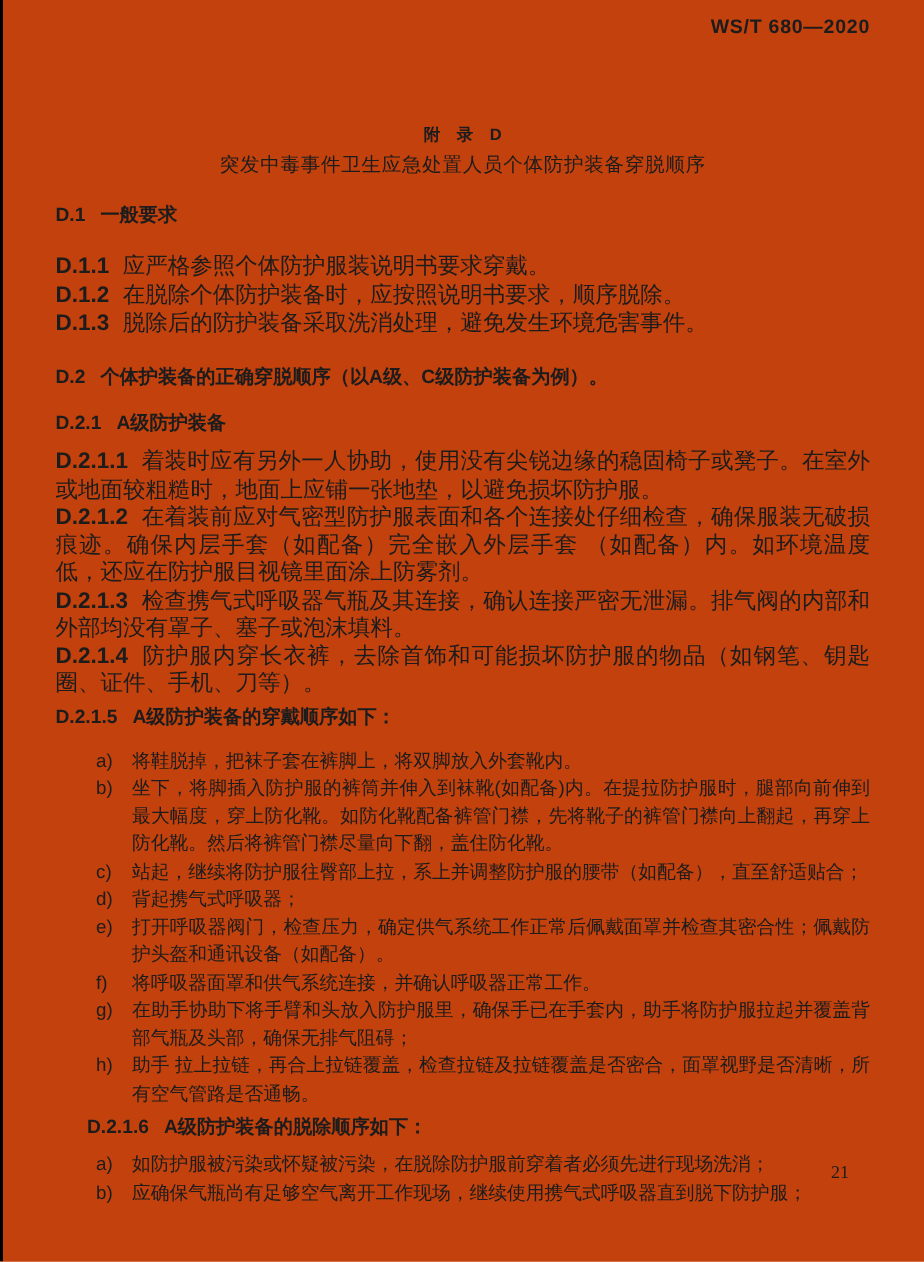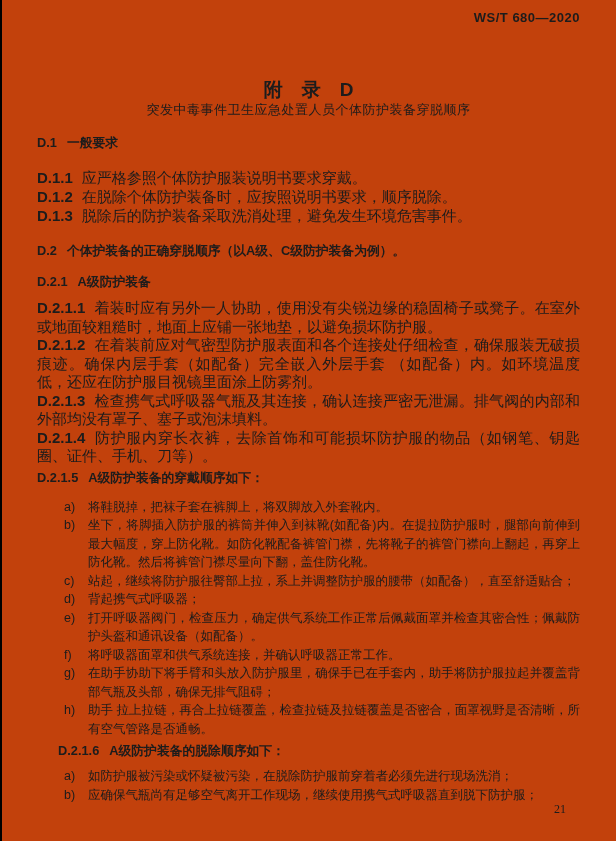--- a/index.html
+++ b/index.html
@@ -5,41 +5,41 @@
   html,body{margin:0;padding:0;}
   body{
     width:616px;height:841px;background:#ffffff;color:#1c1c1c;
     font-family:"Liberation Sans", sans-serif;
     -webkit-font-smoothing:antialiased;
   }
   .page{position:relative;width:616px;height:841px;overflow:hidden;background:#c2410c;}
   .edge{position:absolute;left:0;top:0;width:2px;height:841px;background:#000;}
   .content{position:absolute;left:37px;top:0;width:543px;}
   .hdr{padding-top:10px;height:16px;text-align:right;font-size:13px;font-weight:700;letter-spacing:.5px;}
-  .apx-label{margin-top:54px;text-align:center;font-size:19px;font-weight:700;line-height:20px;}
+  .apx-label{margin-top:54px;text-align:center;font-size:11px;font-weight:700;line-height:20px;}
   .apx-type{text-align:center;font-size:13px;font-weight:700;line-height:19px;}
   .apx-title{text-align:center;font-size:13px;font-weight:400;line-height:20px;letter-spacing:.5px;}
   .sec{margin:0;font-size:12.8px;font-weight:700;line-height:18px;}
   .h-d1{margin-top:14px;}
   .h-d2{margin-top:17px;}
   .h-d21{margin-top:13px;}
   .h-d215{margin-top:3px;}
   .h-d216{margin-top:4px;padding-left:21px;}
   .cnum{font-weight:700;margin-right:9px;white-space:nowrap;}
   .sec .cnum{margin-right:10px;}
   .clause{margin:0;font-size:15px;line-height:18.5px;text-align:justify;}
   .c-first{margin-top:16px;}
   .c-body{line-height:19px;}
   .c-d211{margin-top:8px;}
   .list{margin-top:11px;}
   .list2{margin-top:7px;}
   .li{display:flex;align-items:flex-start;font-size:12.5px;line-height:18.5px;}
   .li .marker{flex:0 0 24px;padding-left:27px;white-space:nowrap;}
   .li .txt{flex:1 1 auto;text-align:justify;}
-  .footer{position:absolute;top:802px;right:50px;font-size:12px;font-family:"Liberation Serif", serif;}
+  .footer{position:absolute;top:774px;right:50px;font-size:12px;font-family:"Liberation Serif", serif;}
 </style>
 </head>
 <body>
 
 <div class="page">
   <div class="edge"></div>
 
   <div class="content">
 
     <div class="hdr">WS/T 680—2020</div>

